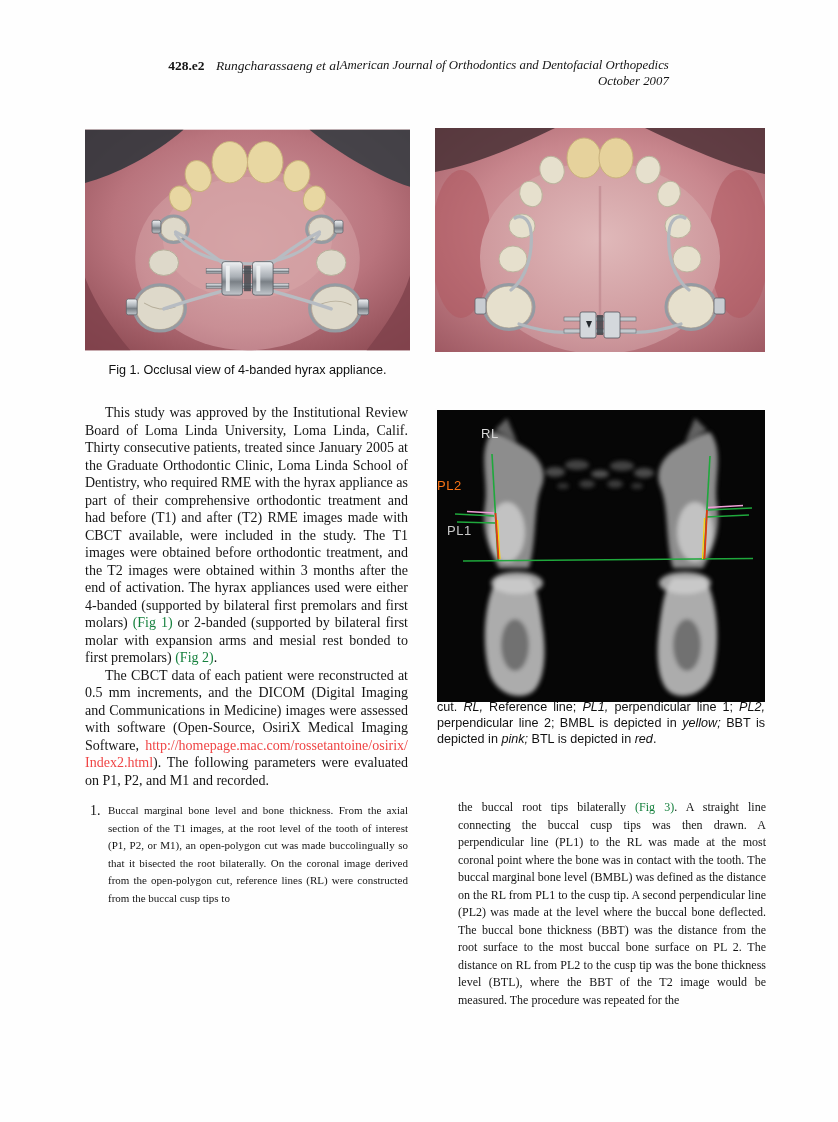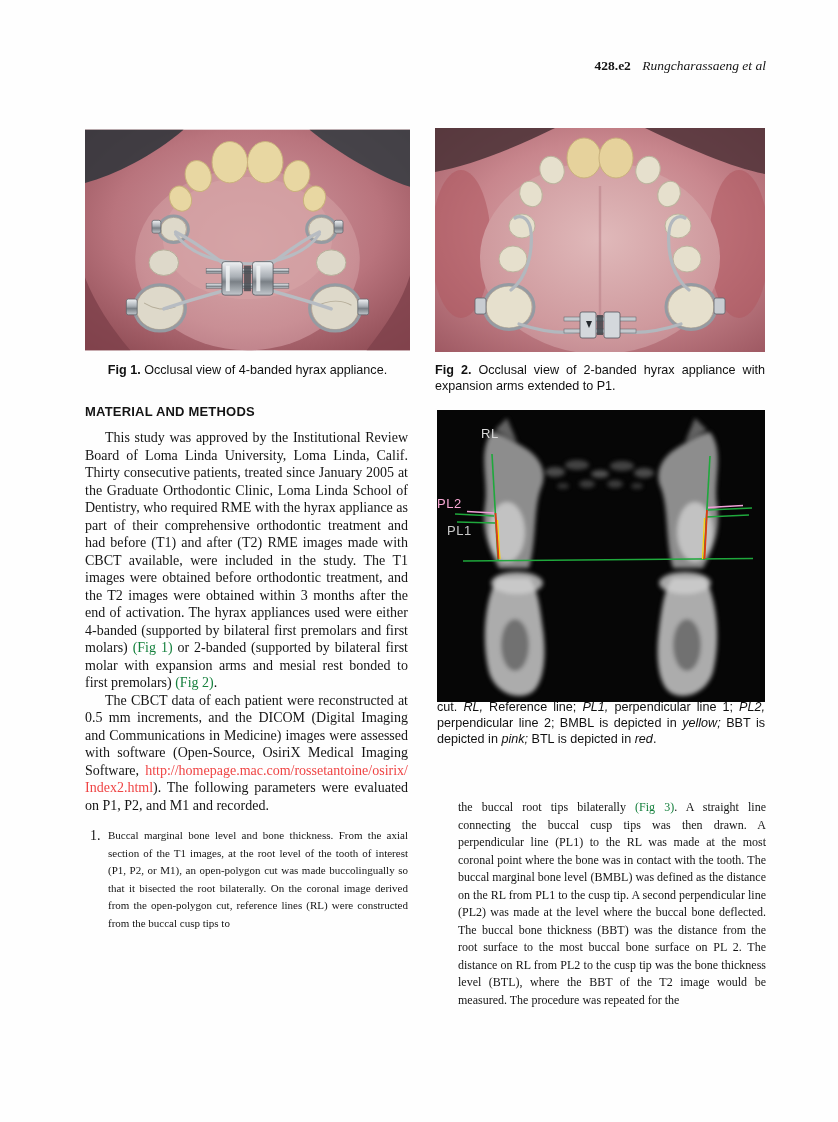--- a/index.html
+++ b/index.html
@@ -1,44 +1,44 @@
 <!DOCTYPE html>
 <html><head>
 <meta charset="utf-8">
 <style>
   html,body{margin:0;padding:0;background:#ffffff;}
   .page{position:relative;width:838px;height:1122px;background:#fefefe;overflow:hidden;
         font-family:"Liberation Serif",serif;color:#141414;}
 
   
-  .runhead{position:absolute;left:85px;top:58px;width:681px;display:flex;
-           justify-content:flex-end;align-items:flex-start;}
+  .runhead{position:absolute;left:78px;top:58px;width:681px;display:flex;
+           justify-content:center;align-items:flex-start;}
   .rh-left{font-size:13.5px;white-space:nowrap;}
   .folio{font-weight:700;font-style:normal;margin-right:8px;}
   .authors{font-style:italic;}
   .rh-right{text-align:right;font-style:italic;font-size:12.8px;line-height:15.5px;}
 
   
   figure{margin:0;padding:0;position:absolute;}
   #fig1{left:85px;top:128px;width:325px;}
   #fig2{left:435px;top:128px;width:330px;}
   #fig3{left:437px;top:410px;width:328px;}
   figure svg{display:block;}
   .cap{margin-top:10px;font-family:"Liberation Sans",sans-serif;font-size:12.6px;
        line-height:16px;color:#101010;}
   #fig1 .cap{text-align:center;}
   #fig2 .cap, #fig3 .cap{text-align:justify;}
-  .cap-label{font-weight:700;}
+  .cap-label{font-weight:400;}
 
   .fig3wrap{position:relative;width:328px;height:263px;background:#060606;}
   .fig3wrap svg{position:absolute;left:0;top:0;}
   .fig3-label{position:absolute;font-family:"Liberation Sans",sans-serif;
               font-size:13px;color:#d9d9d9;letter-spacing:.5px;}
   .lbl-rl{left:44px;top:16px;}
-  .lbl-pl2{left:0px;top:86px;color:#f9a8d4;}
+  .lbl-pl2{left:0px;top:68px;color:#f97316;}
   .lbl-pl1{left:10px;top:113px;color:#c9c9c9;}
 
   
   #leftcol{position:absolute;left:85px;top:404px;width:323px;}
   #leftcol h2{font-family:"Liberation Sans",sans-serif;font-size:13px;font-weight:700;
               margin:0 0 10px 0;letter-spacing:.2px;}
   .body-p{margin:0;text-align:justify;font-size:14px;line-height:17.5px;text-indent:20px;}
   .list{margin-top:13px;display:flex;padding-left:5px;}
   .marker{width:18px;flex:none;font-size:14px;line-height:17.5px;}
   .ltext{flex:1;text-align:justify;font-size:11px;line-height:17.5px;}
@@ -54,20 +54,24 @@
 </style>
 </head>
 <body>
 
 <div class="page">
 
   <div class="runhead">
     <div class="rh-left">
       <span class="folio">428.e2</span>
       <span class="authors">Rungcharassaeng et al</span>
+    </div>
+    <div class="rh-right">
+      <div>American Journal of Orthodontics and Dentofacial Orthopedics</div>
+      <div>October 2007</div>
     </div>
   </div>
 
   <figure id="fig1">
     <svg viewBox="0 0 330 224" width="325" height="224">
       <defs>
         <radialGradient id="gum1" cx="50%" cy="42%" r="75%">
           <stop offset="0" stop-color="#cf99a0"></stop>
             <stop offset="0.55" stop-color="#b9747d"></stop>
             <stop offset="1" stop-color="#8a4750"></stop>
@@ -198,27 +202,23 @@
       </g>
       <g transform="translate(165,197)">
         <rect x="-36" y="-8" width="72" height="4" fill="#c4c9ce" stroke="#5a5f65" stroke-width="0.5"></rect>
         <rect x="-36" y="4" width="72" height="4" fill="#c4c9ce" stroke="#5a5f65" stroke-width="0.5"></rect>
         <rect x="-20" y="-13" width="16" height="26" rx="2" fill="#d4d8dc" stroke="#53575d" stroke-width="0.8"></rect>
         <rect x="4" y="-13" width="16" height="26" rx="2" fill="#d4d8dc" stroke="#53575d" stroke-width="0.8"></rect>
         <rect x="-3" y="-10" width="6" height="20" fill="#3f444a" opacity="0.85"></rect>
         <path d="M-14,-4 L-8,-4 L-11,3 Z" fill="#23272c"></path>
       </g>
     </svg>
-    <figcaption class="cap">
-      <span class="cap-label">Fig 2.</span><span> Occlusal view of 2-banded hyrax appliance with expansion arms extended to P1.</span>
-    </figcaption>
   </figure>
 
   <section id="leftcol">
-    <h2>MATERIAL AND METHODS</h2>
     <p class="body-p"><span>This study was approved by the Institutional Review Board of Loma Linda University, Loma Linda, Calif. Thirty consecutive patients, treated since January 2005 at the Graduate Orthodontic Clinic, Loma Linda School of Dentistry, who required RME with the hyrax appliance as part of their comprehensive orthodontic treatment and had before (T1) and after (T2) RME images made with CBCT available, were included in the study. The T1 images were obtained before orthodontic treatment, and the T2 images were obtained within 3 months after the end of activation. The hyrax appliances used were either 4-banded (supported by bilateral first premolars and first molars) </span><span class="seg-link">(Fig 1)</span><span> or 2-banded (supported by bilateral first molar with expansion arms and mesial rest bonded to first premolars) </span><span class="seg-link">(Fig 2)</span><span>.</span></p>
     <p class="body-p"><span>The CBCT data of each patient were reconstructed at 0.5 mm increments, and the DICOM (Digital Imaging and Communications in Medicine) images were assessed with software (Open-Source, OsiriX Medical Imaging Software, </span><span class="seg-url">http://homepage.mac.com/rossetantoine/osirix/Index2.html</span><span>). The following parameters were evaluated on P1, P2, and M1 and recorded.</span></p>
     <div class="list">
       <span class="marker">1.</span>
       <div class="ltext"><span>Buccal marginal bone level and bone thickness. From the axial section of the T1 images, at the root level of the tooth of interest (P1, P2, or M1), an open-polygon cut was made buccolingually so that it bisected the root bilaterally. On the coronal image derived from the open-polygon cut, reference lines (RL) were constructed from the buccal cusp tips to</span></div>
     </div>
   </section>
 
   <figure id="fig3">
     <div class="fig3wrap">

